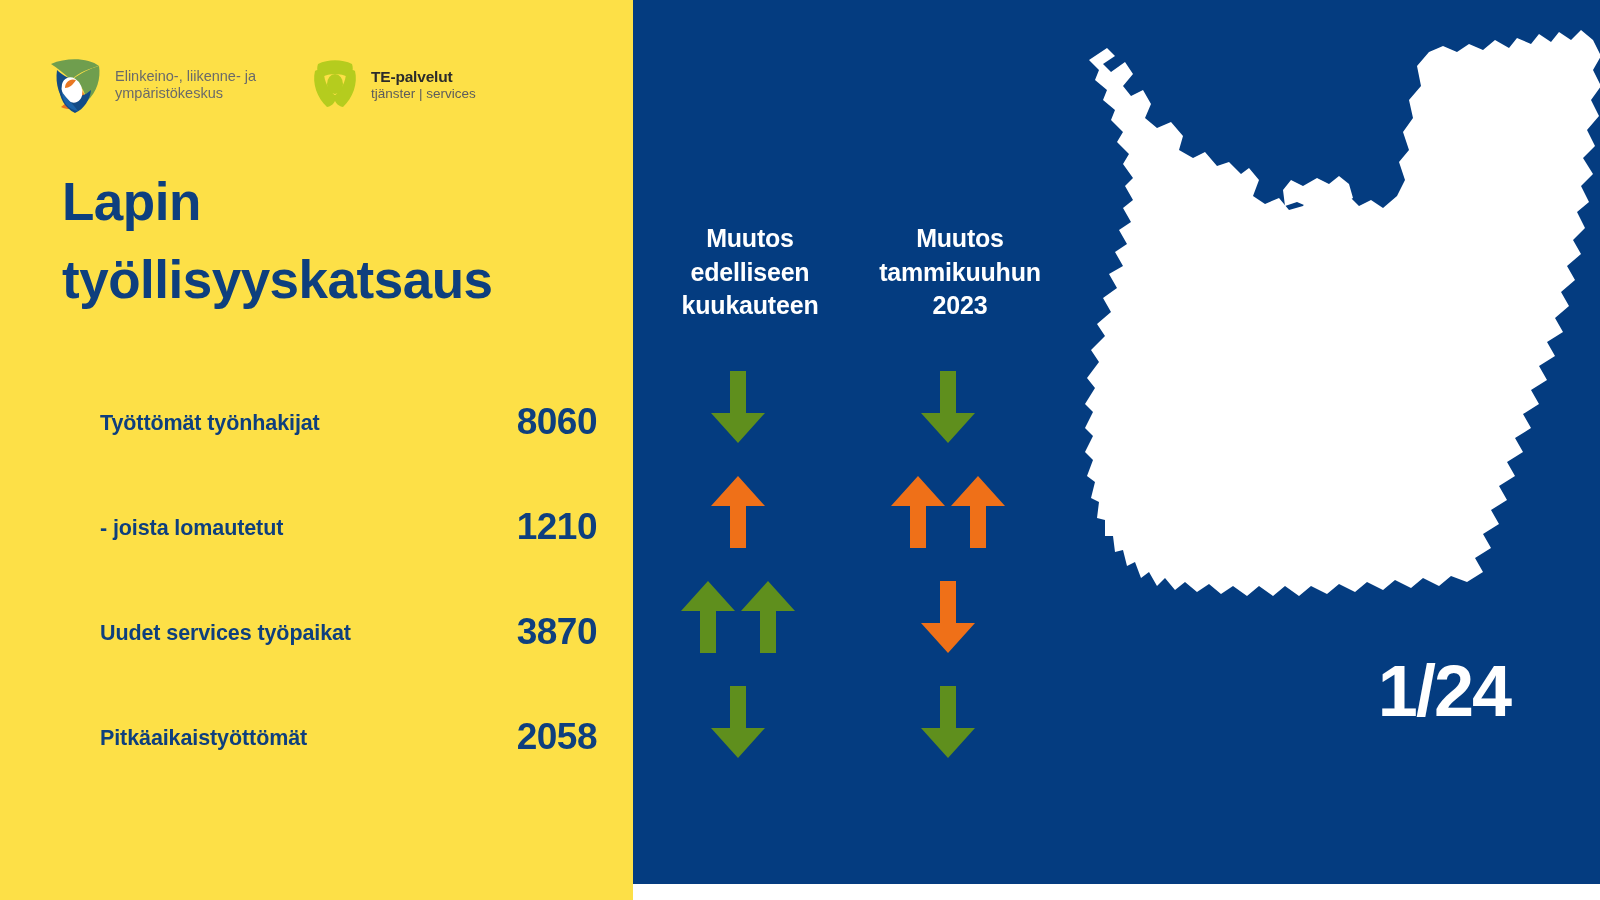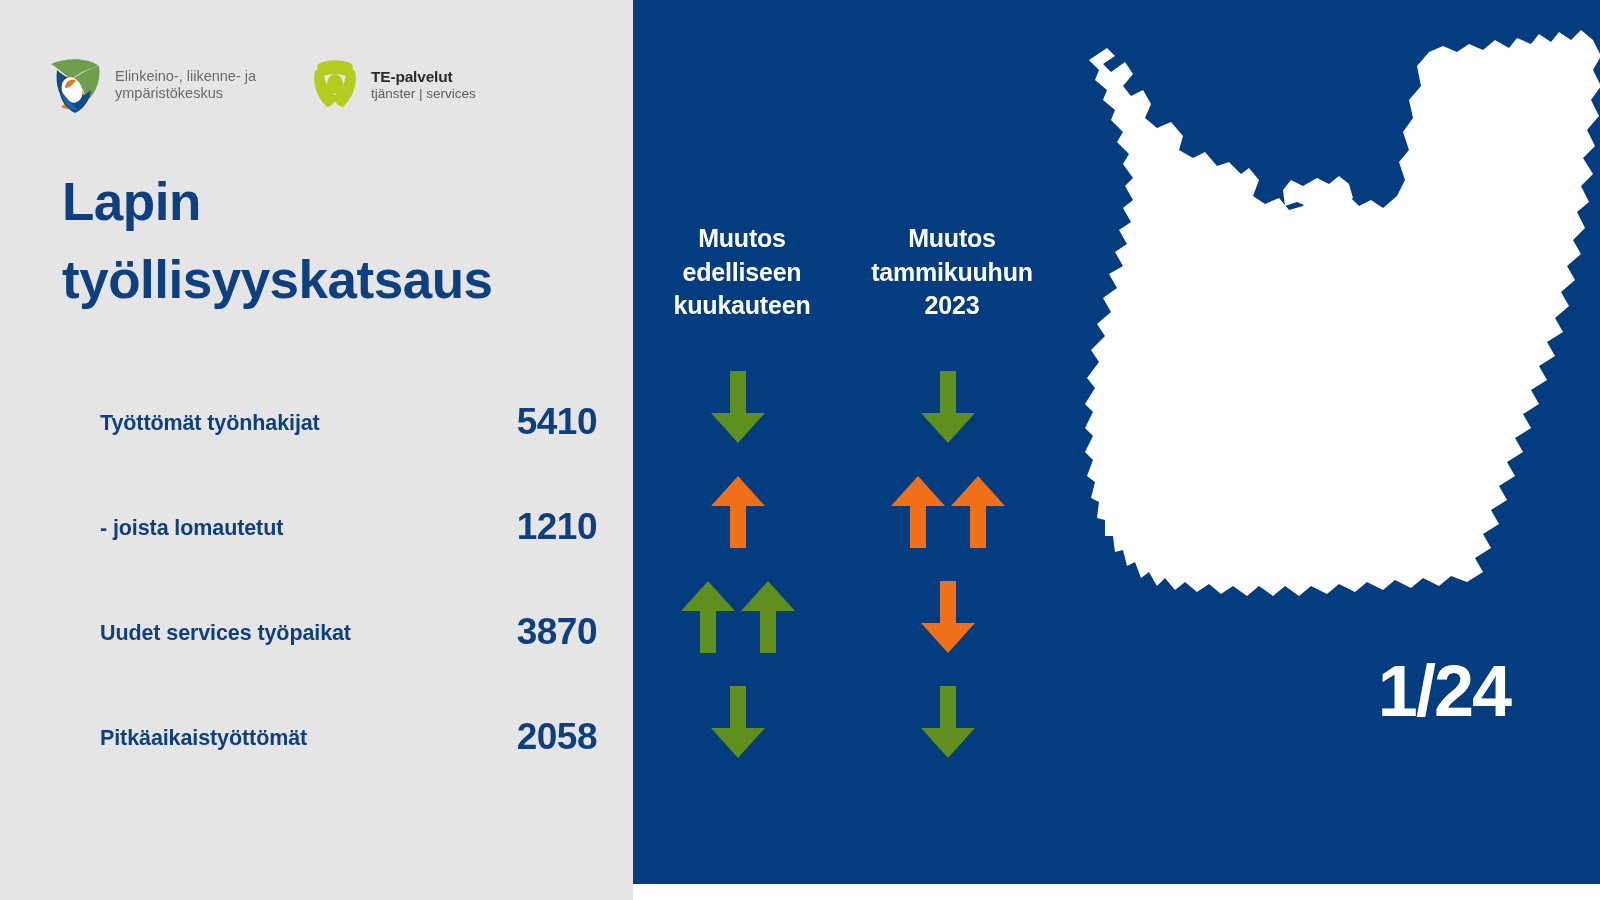--- a/index.html
+++ b/index.html
@@ -21,21 +21,21 @@
     height: 900px;
     background: #ffffff;
   }
 
   
   .left-panel {
     position: absolute;
     left: 0; top: 0;
     width: 633px;
     height: 900px;
-    background: #e5e5e5;
+    background: #fde047;
   }
 
   .logo-row {
     position: absolute;
     left: 45px;
     top: 45px;
     height: 80px;
     display: flex;
     align-items: center;
   }
@@ -122,21 +122,21 @@
     left: 633px;
     top: 0;
     width: 967px;
     height: 884px;
     background: #043c80;
     overflow: hidden;
   }
 
   .col-headers {
     position: absolute;
-    left: 4px;
+    left: 12px;
     top: 222px;
     width: 420px;
     display: flex;
   }
   .col-header {
     width: 210px;
     text-align: center;
     color: #ffffff;
     font-size: 25px;
     font-weight: bold;
@@ -223,21 +223,21 @@
       </div>
 
     </div>
 
     <div class="title">Lapin
 työllisyyskatsaus</div>
 
     <div class="stats">
       <div class="stat-row">
         <div class="stat-label">Työttömät työnhakijat</div>
-        <div class="stat-value">5410</div>
+        <div class="stat-value">8060</div>
       </div>
       <div class="stat-row">
         <div class="stat-label">- joista lomautetut</div>
         <div class="stat-value">1210</div>
       </div>
       <div class="stat-row">
         <div class="stat-label">Uudet services työpaikat</div>
         <div class="stat-value">3870</div>
       </div>
       <div class="stat-row">

